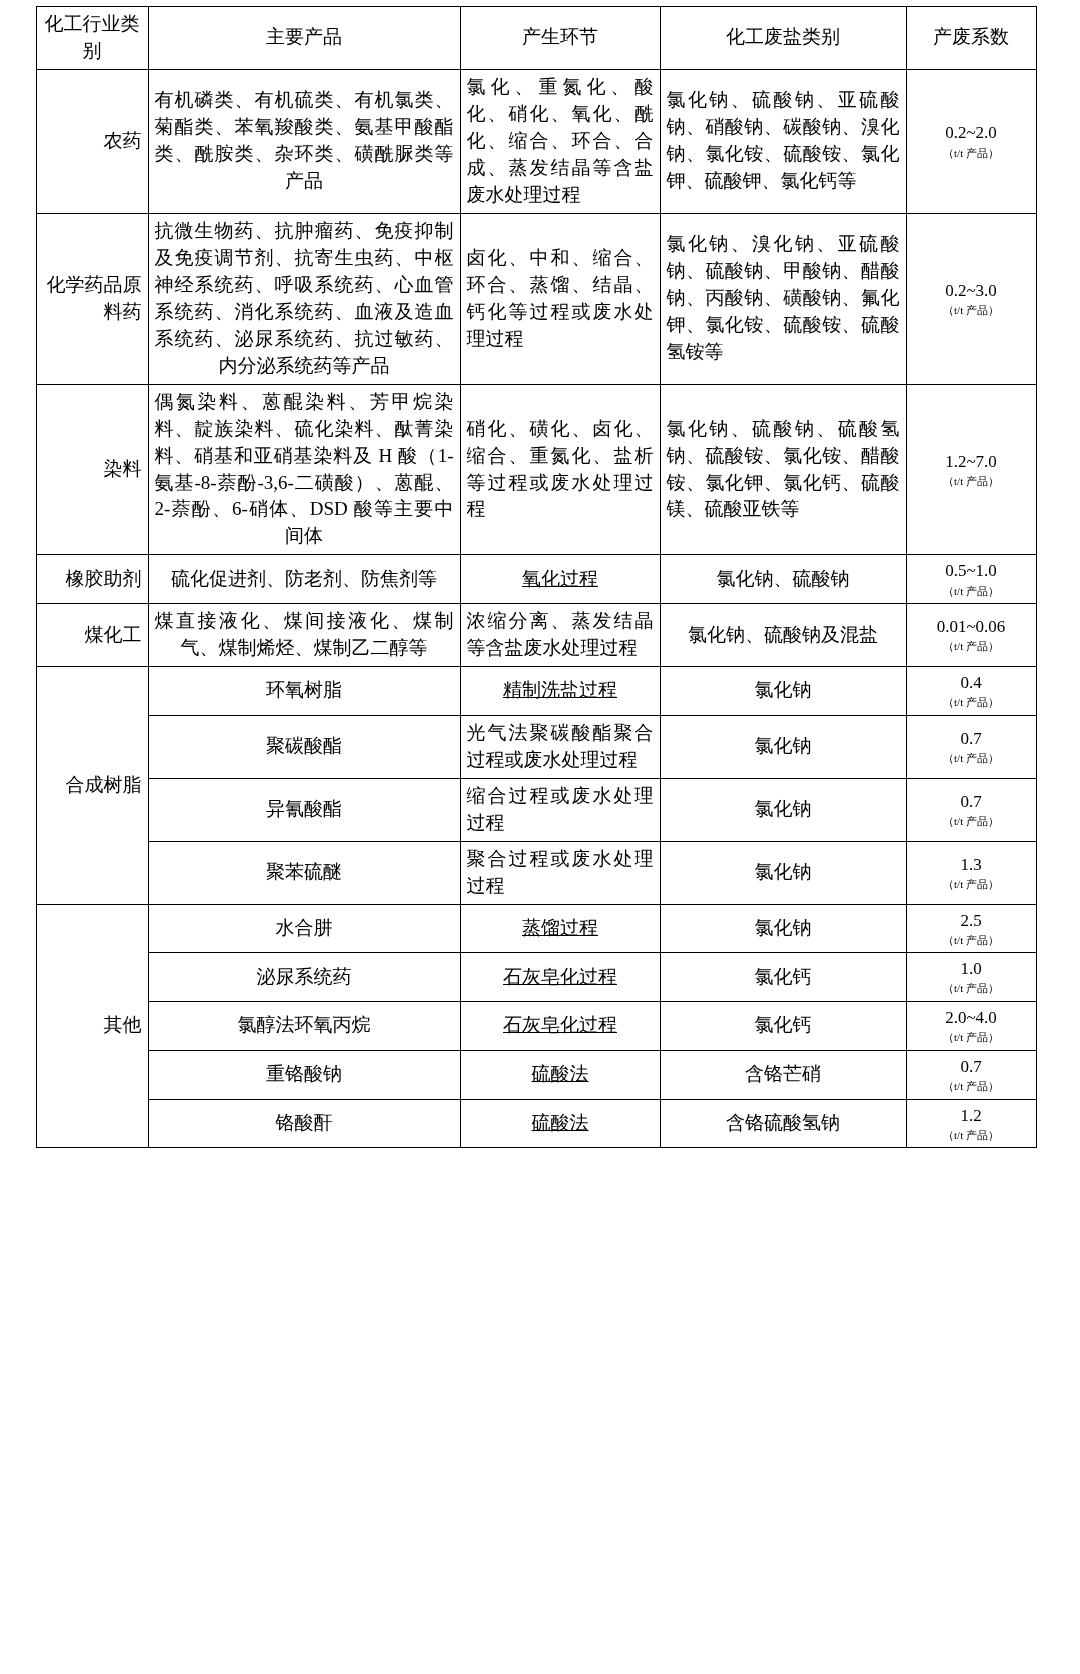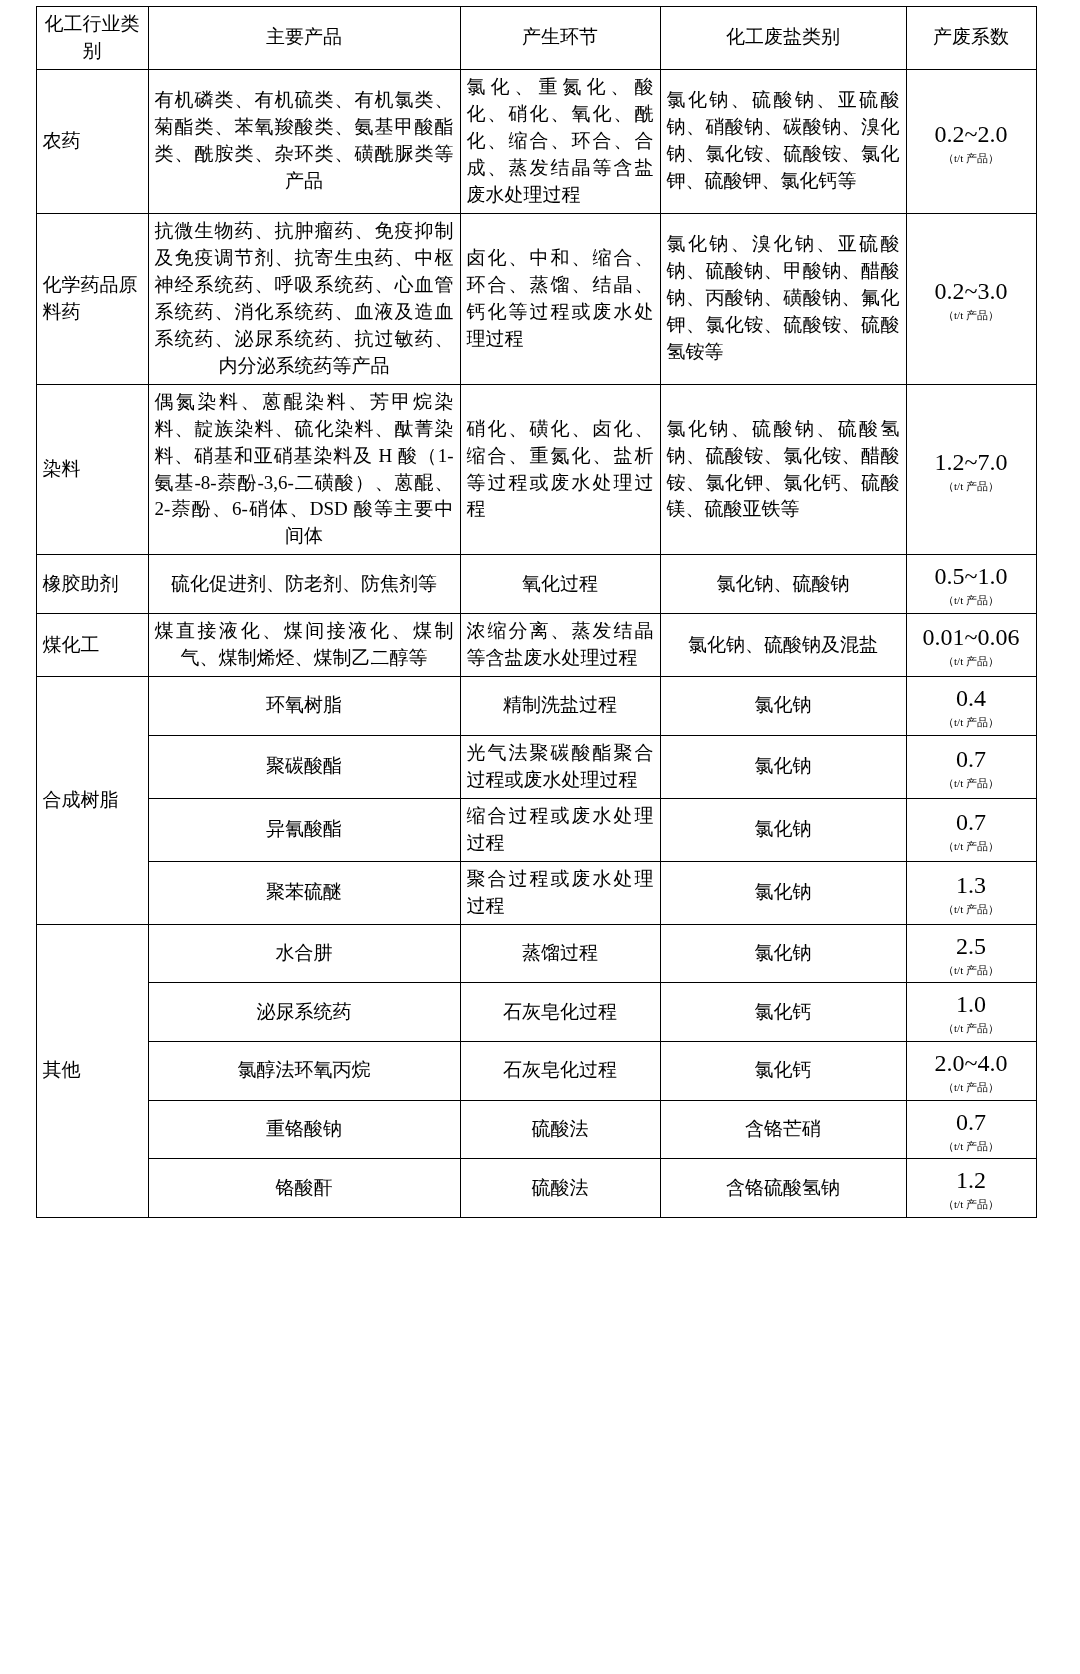--- a/index.html
+++ b/index.html
@@ -40,56 +40,57 @@
     font-size: 19.5px;
     padding: 8px 4px;
   }
   col.c-industry { width: 112px; }
   col.c-product  { width: 312px; }
   col.c-stage    { width: 200px; }
   col.c-category { width: 246px; }
   col.c-coef     { width: 130px; }
 
   td.industry {
-    text-align: left;
+    text-align: right;
   }
   td.product {
     text-align: justify;
     text-align-last: center;
     text-justify: inter-ideograph;
   }
   td.product.center {
     text-align: left;
     text-align-last: center;
   }
   td.stage {
     text-align: justify;
     text-align-last: left;
     text-justify: inter-ideograph;
   }
   td.stage.center {
     text-align: right;
     text-align-last: center;
+    text-decoration: underline;
   }
   td.category {
     text-align: justify;
     text-align-last: left;
     text-justify: inter-ideograph;
   }
   td.category.center {
     text-align: left;
     text-align-last: center;
   }
   td.coef {
     text-align: center;
     line-height: 1.5;
   }
   .coef-value {
     display: block;
-    font-size: 24px;
+    font-size: 17px;
   }
   .coef-unit {
     display: block;
     font-size: 11px;
   }
 </style>
 </head>
 <body>
 
 <div class="sheet">

